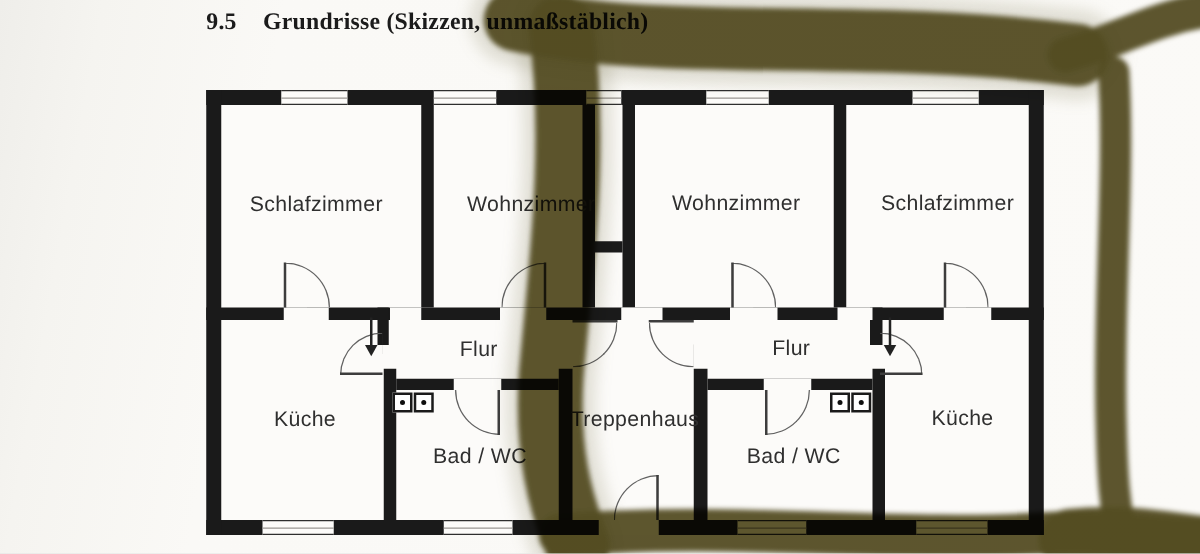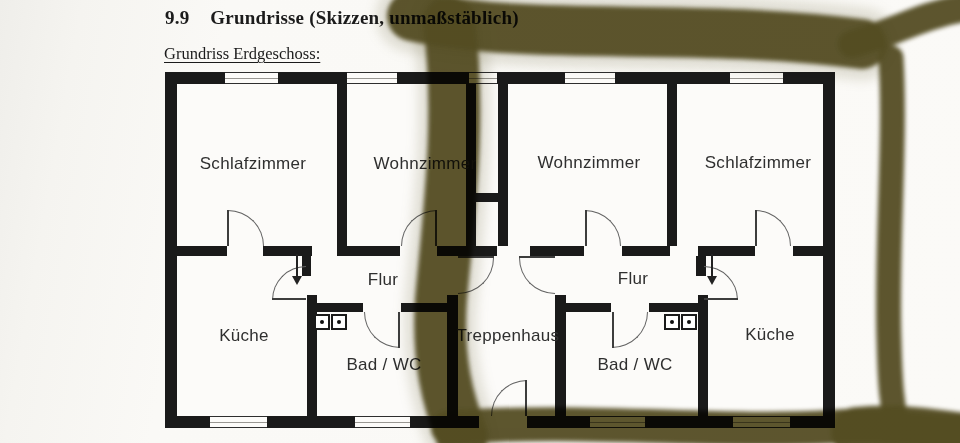--- a/index.html
+++ b/index.html
@@ -46,23 +46,22 @@
   .marker .ink path{fill:none;stroke:#554e24;stroke-opacity:.95;stroke-linecap:round;}
   .marker .halo{filter:blur(6px);}
   .marker .halo path{fill:none;stroke:#6c653a;stroke-opacity:.18;stroke-linecap:round;}
 </style>
 </head>
 <body>
 
 <div class="stage">
 
   <div class="doc-heading">
-    <span class="sec-num">9.9</span><span>Grundrisse (Skizzen, unmaßstäblich)</span>
+    <span class="sec-num">9.5</span><span>Grundrisse (Skizzen, unmaßstäblich)</span>
   </div>
-  <div class="doc-subtitle">Grundriss Erdgeschoss:</div>
 
   <div>
     <div class="plan-el floor" style="left:165px;top:72px;width:670px;height:356px"></div>
 
     <div class="plan-el w" style="left:165px;top:72px;width:670px;height:12px"></div>
     <div class="plan-el w" style="left:165px;top:416px;width:670px;height:12px"></div>
     <div class="plan-el w" style="left:165px;top:72px;width:12px;height:356px"></div>
     <div class="plan-el w" style="left:823px;top:72px;width:12px;height:356px"></div>
 
     <div class="plan-el w" style="left:337px;top:84px;width:10px;height:162px"></div>

